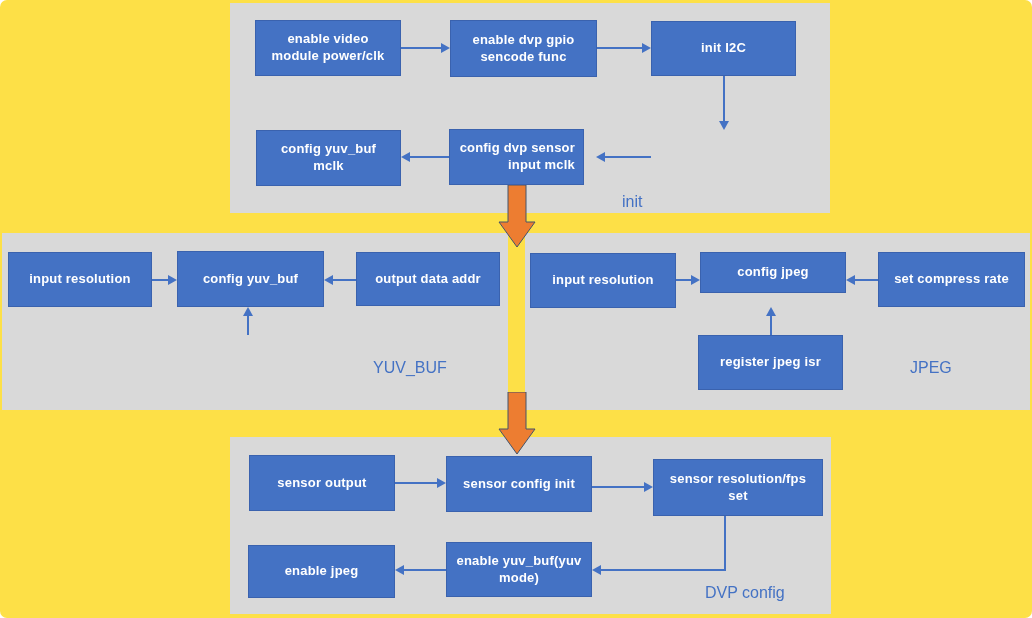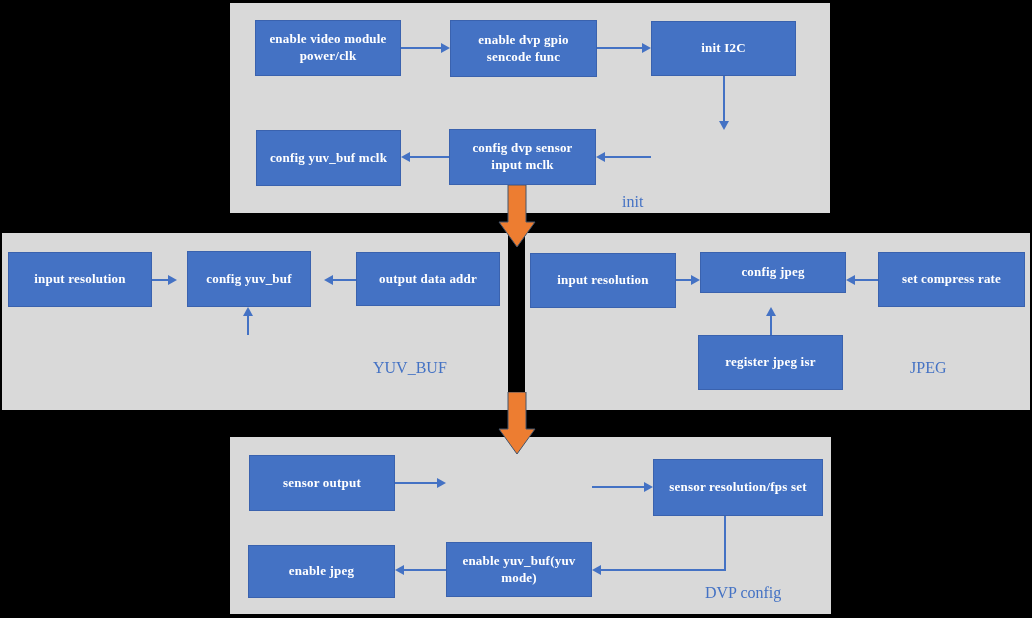--- a/index.html
+++ b/index.html
@@ -1,18 +1,19 @@
 <!DOCTYPE html>
 <html><head>
 <meta charset="utf-8">
 <style>
   html,body{margin:0;padding:0;background:#ffffff;}
   #stage{
-    position:relative;width:1032px;height:618px;background:#000000;overflow:hidden;
-    font-family:Liberation Serif, serif;
+    position:relative;width:1032px;height:618px;background:#fde047;overflow:hidden;
+    font-family:Liberation Sans, sans-serif;
+    border-radius:7px;
   }
   .panel{position:absolute;background:#d9d9d9;}
   .node{
     position:absolute;background:#4472c4;border:1px solid #3a62ae;box-sizing:border-box;
     color:#ffffff;font-weight:bold;font-size:13px;line-height:1.3;letter-spacing:0.2px;
     display:flex;align-items:center;justify-content:center;text-align:center;padding:2px 8px;
   }
   .panel-label{position:absolute;color:#4472c4;font-size:16px;}
   .hline{position:absolute;height:2px;background:#4472c4;}
   .vline{position:absolute;width:2px;background:#4472c4;}
@@ -29,37 +30,37 @@
 <div id="stage">
 
   <div class="panel" style="left:230px;top:3px;width:600px;height:210px;"></div>
   <div class="panel" style="left:2px;top:233px;width:506px;height:177px;"></div>
   <div class="panel" style="left:525px;top:233px;width:505px;height:177px;"></div>
   <div class="panel" style="left:230px;top:437px;width:601px;height:177px;"></div>
 
   <div class="node" style="left:255px;top:20px;width:146px;height:56px;">enable video module power/clk</div>
   <div class="node" style="left:450px;top:20px;width:147px;height:57px;">enable dvp gpio sencode func</div>
   <div class="node" style="left:651px;top:21px;width:145px;height:55px;">init I2C</div>
-  <div class="node" style="left:449px;top:129px;width:147px;height:56px;">config dvp sensor input mclk</div>
+  <div class="node" style="left:449px;top:129px;width:135px;height:56px;text-align:right;">config dvp sensor input mclk</div>
   <div class="node" style="left:256px;top:130px;width:145px;height:56px;">config yuv_buf mclk</div>
   <div class="panel-label" style="left:622px;top:193px;">init</div>
 
   <div class="hline" style="left:401px;top:47px;width:40px;"></div>
   <div class="ah r" style="left:441px;top:43px;"></div>
   <div class="hline" style="left:597px;top:47px;width:45px;"></div>
   <div class="ah r" style="left:642px;top:43px;"></div>
   <div class="vline" style="left:723px;top:76px;height:45px;"></div>
   <div class="ah d" style="left:719px;top:121px;"></div>
   <div class="hline" style="left:605px;top:156px;width:46px;"></div>
   <div class="ah l" style="left:596px;top:152px;"></div>
   <div class="hline" style="left:410px;top:156px;width:39px;"></div>
   <div class="ah l" style="left:401px;top:152px;"></div>
 
   <div class="node" style="left:8px;top:252px;width:144px;height:55px;">input resolution</div>
-  <div class="node" style="left:187px;top:251px;width:124px;height:56px;">config yuv_buf</div>
+  <div class="node" style="left:177px;top:251px;width:147px;height:56px;">config yuv_buf</div>
   <div class="node" style="left:356px;top:252px;width:144px;height:54px;">output data addr</div>
   <div class="panel-label" style="left:373px;top:359px;">YUV_BUF</div>
 
   <div class="hline" style="left:152px;top:279px;width:17px;"></div>
   <div class="ah r" style="left:168px;top:275px;"></div>
   <div class="hline" style="left:333px;top:279px;width:23px;"></div>
   <div class="ah l" style="left:324px;top:275px;"></div>
   <div class="vline" style="left:247px;top:316px;height:19px;"></div>
   <div class="ah u" style="left:243px;top:307px;"></div>
 
@@ -70,20 +71,21 @@
   <div class="panel-label" style="left:910px;top:359px;">JPEG</div>
 
   <div class="hline" style="left:676px;top:279px;width:16px;"></div>
   <div class="ah r" style="left:691px;top:275px;"></div>
   <div class="hline" style="left:855px;top:279px;width:23px;"></div>
   <div class="ah l" style="left:846px;top:275px;"></div>
   <div class="vline" style="left:770px;top:316px;height:19px;"></div>
   <div class="ah u" style="left:766px;top:307px;"></div>
 
   <div class="node" style="left:249px;top:455px;width:146px;height:56px;">sensor output</div>
+  <div class="node" style="left:446px;top:456px;width:146px;height:56px;">sensor config init</div>
   <div class="node" style="left:653px;top:459px;width:170px;height:57px;">sensor resolution/fps set</div>
   <div class="node" style="left:446px;top:542px;width:146px;height:55px;">enable yuv_buf(yuv mode)</div>
   <div class="node" style="left:248px;top:545px;width:147px;height:53px;">enable jpeg</div>
   <div class="panel-label" style="left:705px;top:584px;">DVP config</div>
 
   <div class="hline" style="left:395px;top:482px;width:42px;"></div>
   <div class="ah r" style="left:437px;top:478px;"></div>
   <div class="hline" style="left:592px;top:486px;width:52px;"></div>
   <div class="ah r" style="left:644px;top:482px;"></div>
   <div class="vline" style="left:724px;top:516px;height:55px;"></div>

